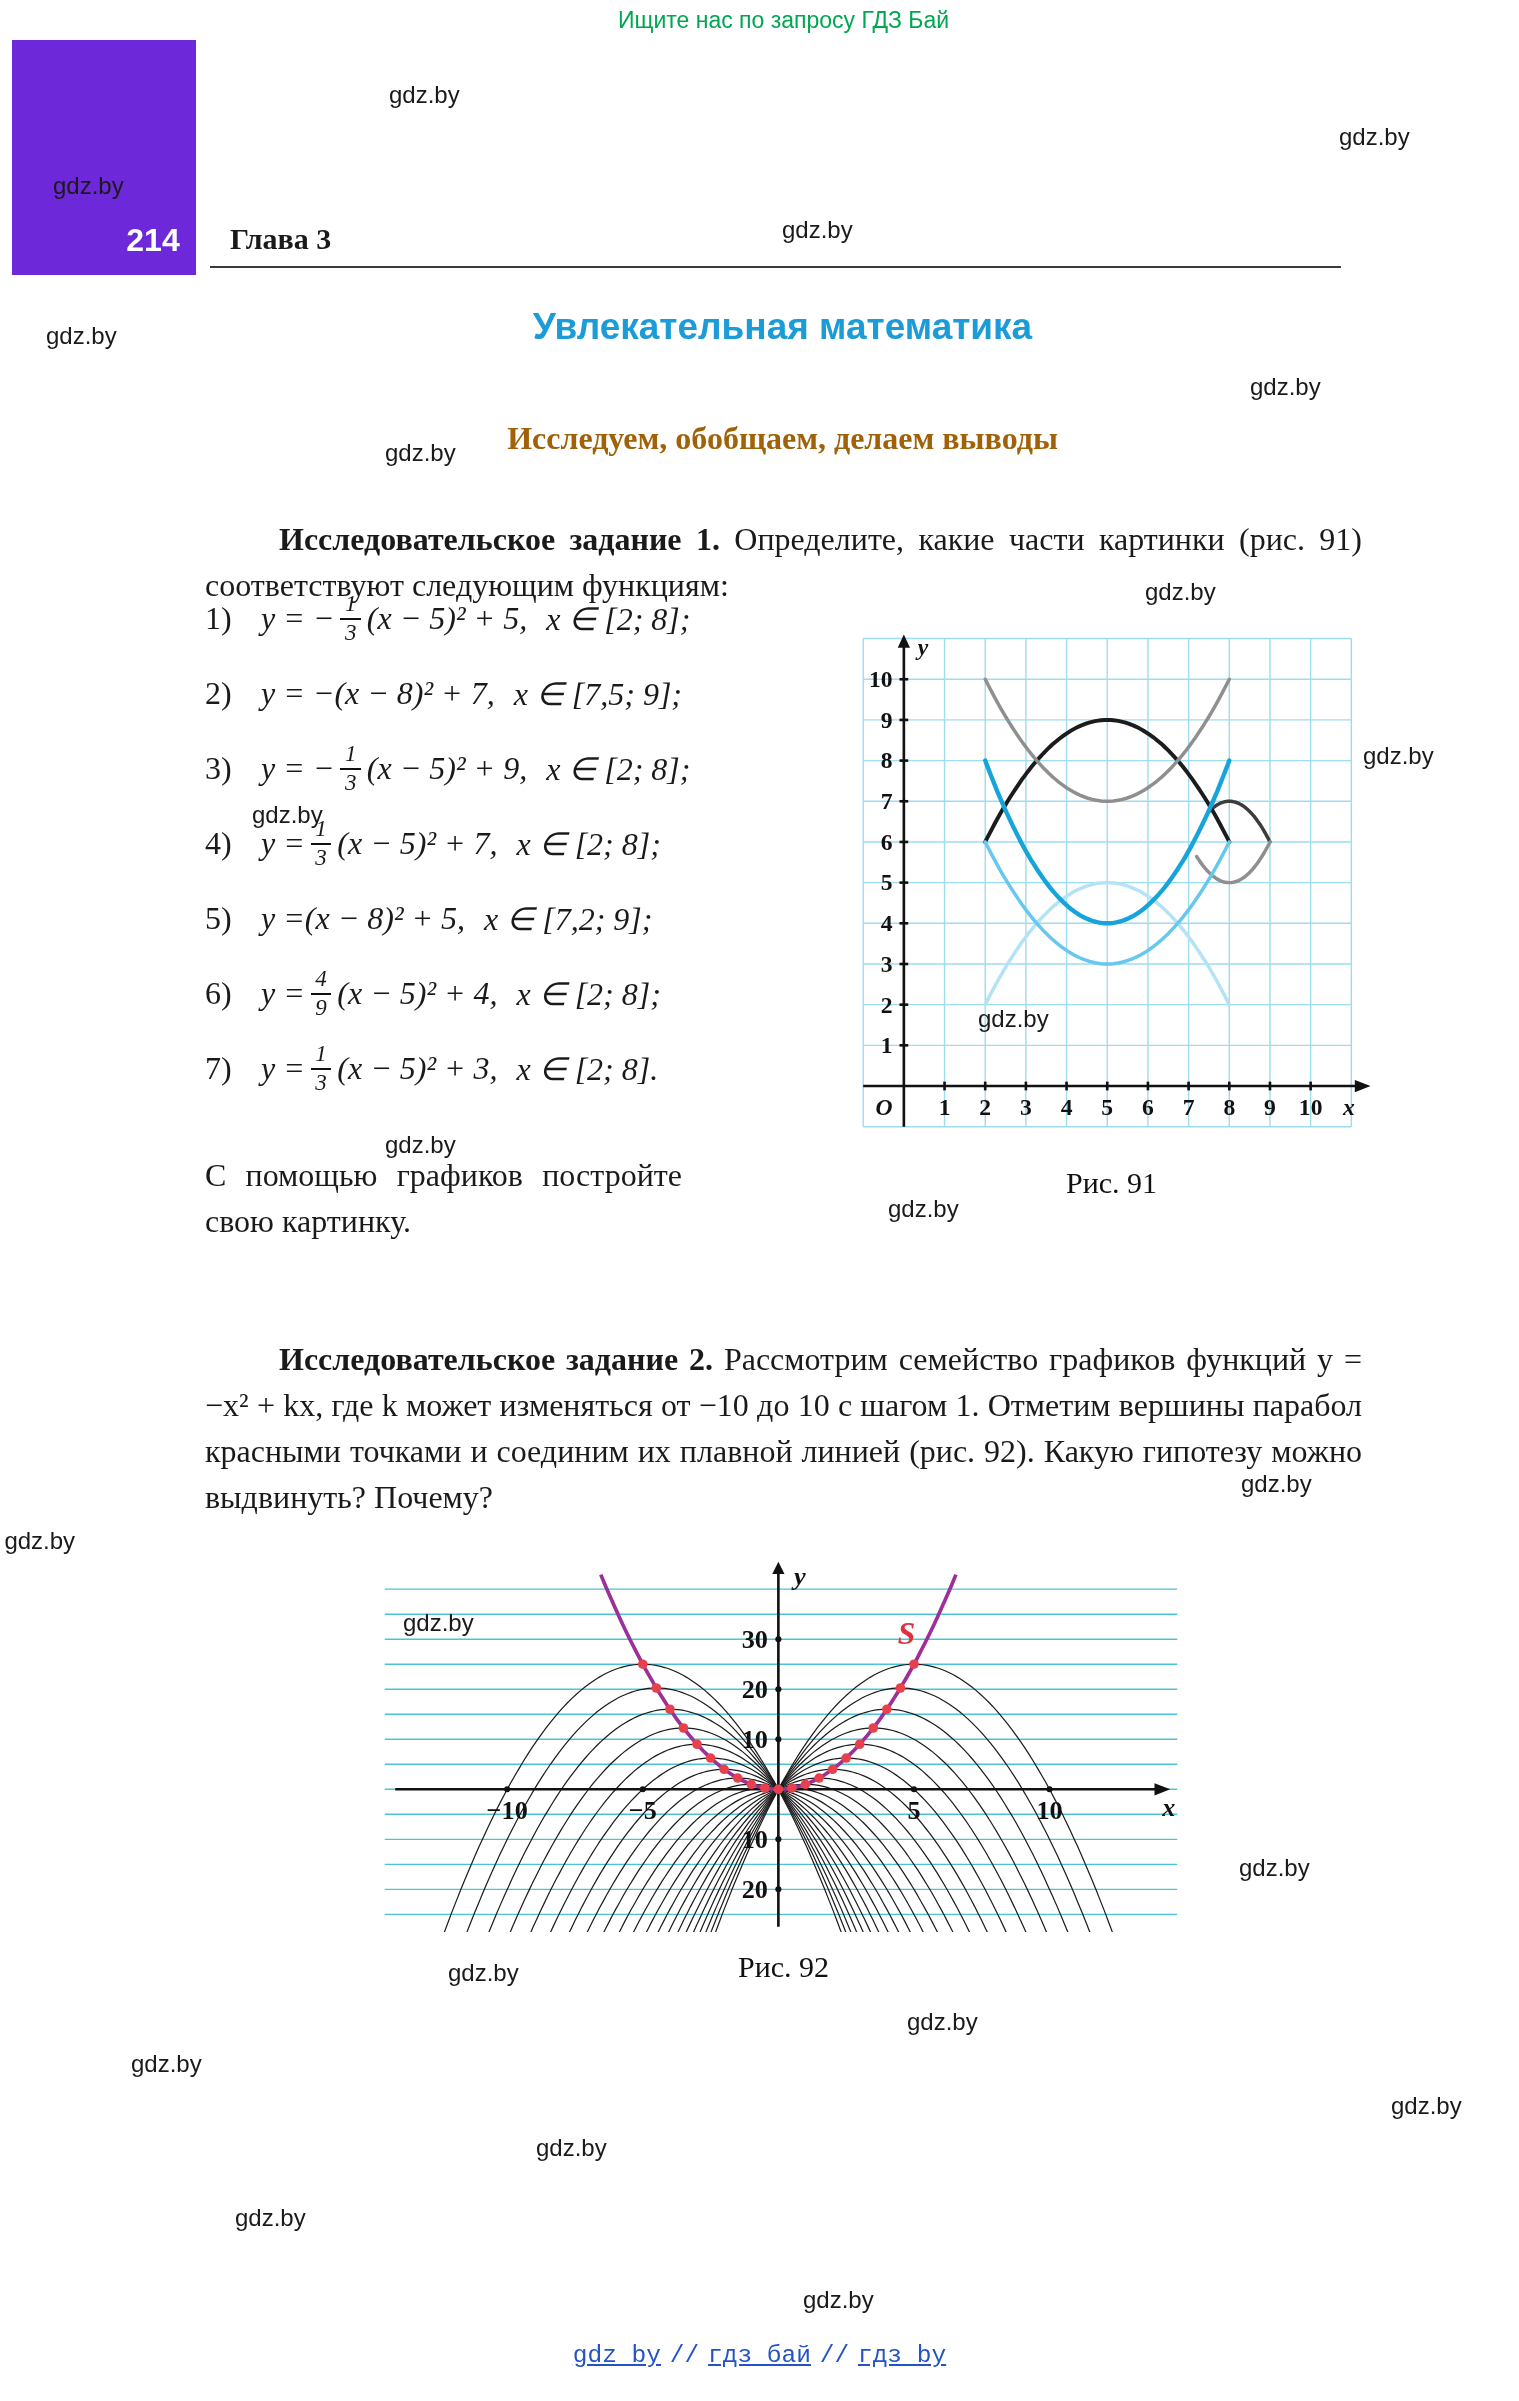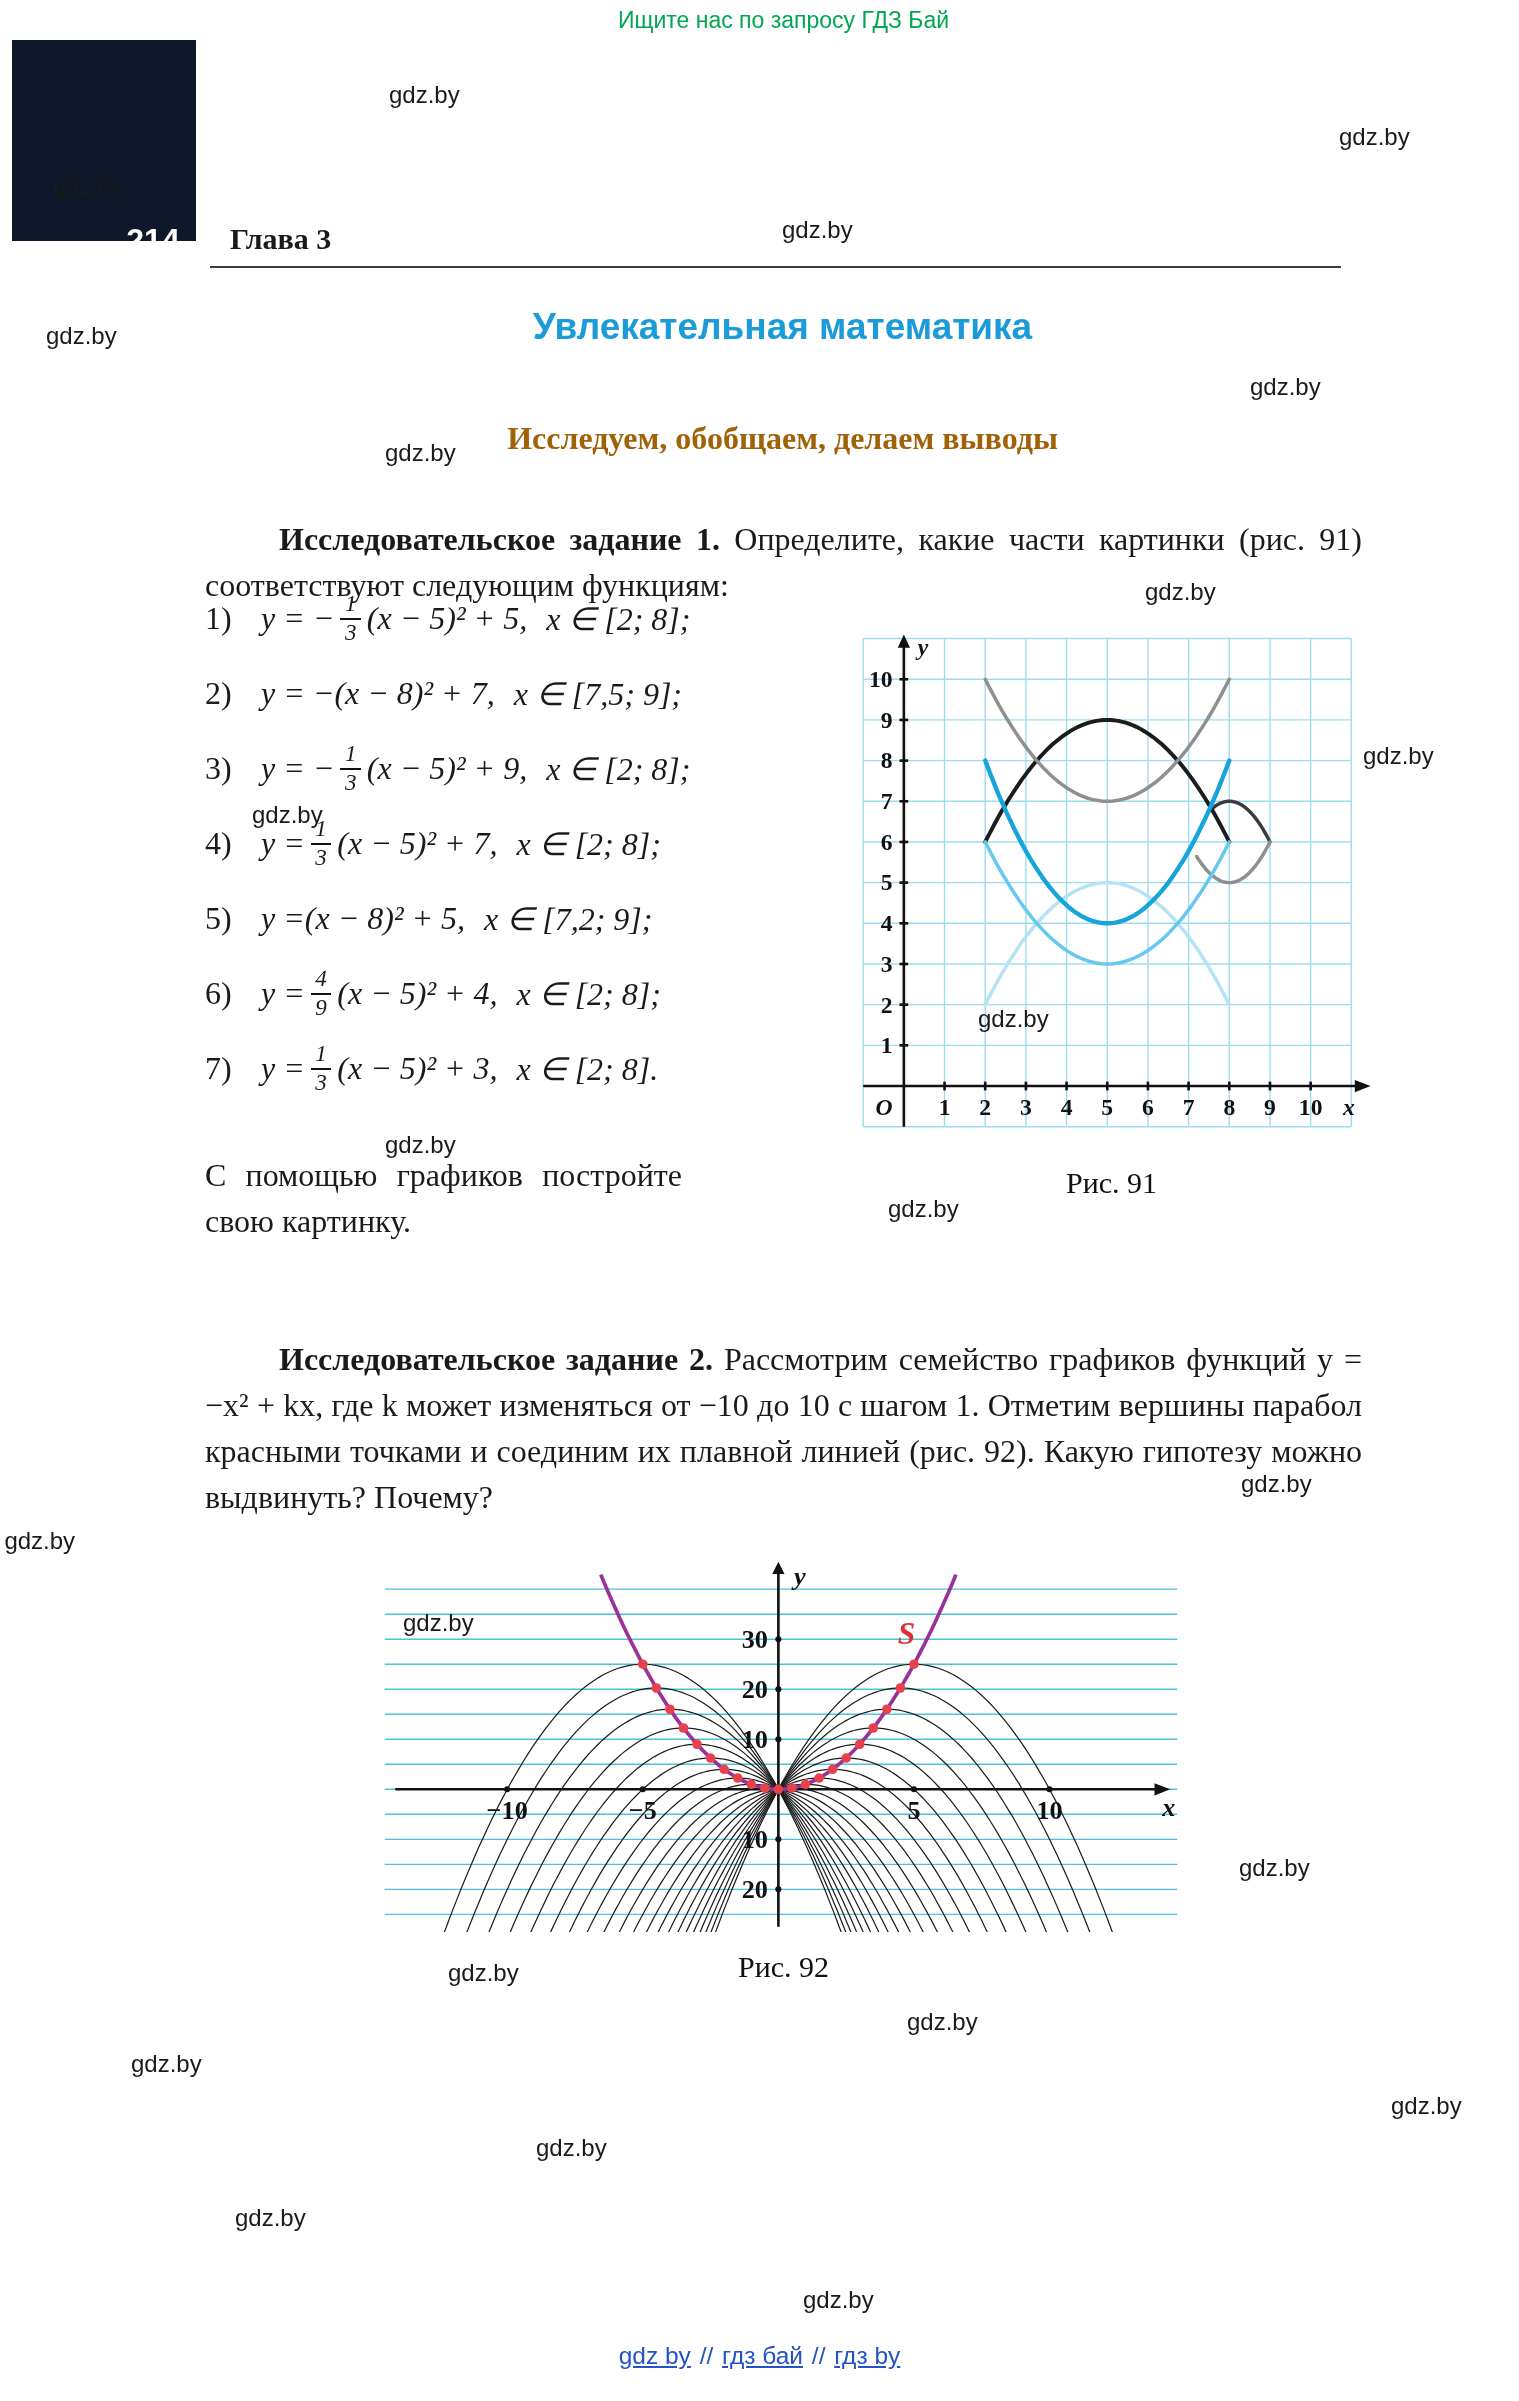--- a/index.html
+++ b/index.html
@@ -3,21 +3,21 @@
 <meta charset="utf-8">
 <style>
   * { margin:0; padding:0; box-sizing:border-box; }
   html,body { background:#ffffff; }
   body { width:1519px; height:2401px; position:relative; font-family:"Liberation Serif", serif; color:#1a1a1a; }
   #page { position:absolute; left:0; top:0; width:1519px; height:2401px; background:#fff; overflow:hidden; }
 
   .topline { position:absolute; top:7px; left:0; width:100%; text-align:center;
              font-family:"Liberation Sans", sans-serif; font-size:23px; color:#00a651;margin-left:24px; }
 
-  .purple { position:absolute; left:12.3px; top:40px; width:184px; height:201px; background:#0f172a; }
+  .purple { position:absolute; left:12.3px; top:40px; width:184px; height:235px; background:#6d28d9; }
   .pn { position:absolute; left:114px; top:182px; color:#ffffff; font-weight:bold; font-size:32px;
         font-family:"Liberation Sans", sans-serif; }
   .chapter { position:absolute; left:230px; top:222px; font-size:30px; font-weight:bold; }
   .hrule { position:absolute; left:210px; top:266px; width:1131px; height:1.8px; background:#3c3c3c; }
 
   h1 { position:absolute; left:205px; top:306px; width:1155px; text-align:center;
        font-size:37px; color:#1b9cd8; font-weight:bold; font-family:"Liberation Sans", sans-serif; }
   h2 { position:absolute; left:205px; top:373px; width:1155px; text-align:center;
        font-size:32px; color:#a16207; font-weight:bold; font-family:Liberation Serif, serif;margin-top:47px; }
 
@@ -40,21 +40,21 @@
   .figure { position:absolute; }
   #fig91 { left:860px; top:632px; width:512px; height:503px; }
   #fig92 { left:383px; top:1560px; width:796px; height:372px; }
   .caption { position:absolute; font-size:30px; color:#111; text-align:center; }
   #cap91 { left:967px; top:1166px; width:289px; }
   #cap92 { left:639px;  top:1950px; width:289px; }
 
   .wm { position:absolute; font-family:"Liberation Sans", sans-serif; font-size:24px; color:#1a1a1a; white-space:nowrap; }
 
   #footer-links { position:absolute; left:0; top:2342px; width:100%; text-align:center;
-                  font-family:Liberation Sans, sans-serif; font-size:24.5px; color:#2353c5; }
+                  font-family:Liberation Mono, monospace; font-size:24.5px; color:#2353c5; }
   #footer-links a { color:#2353c5; text-decoration:underline; margin:0 8.8px; cursor:pointer; }
   #footer-links .sep { color:#2353c5; }
 </style>
 </head>
 <body>
 
 <div id="page">
 
   <div class="topline">Ищите нас по запросу ГДЗ Бай</div>
 

